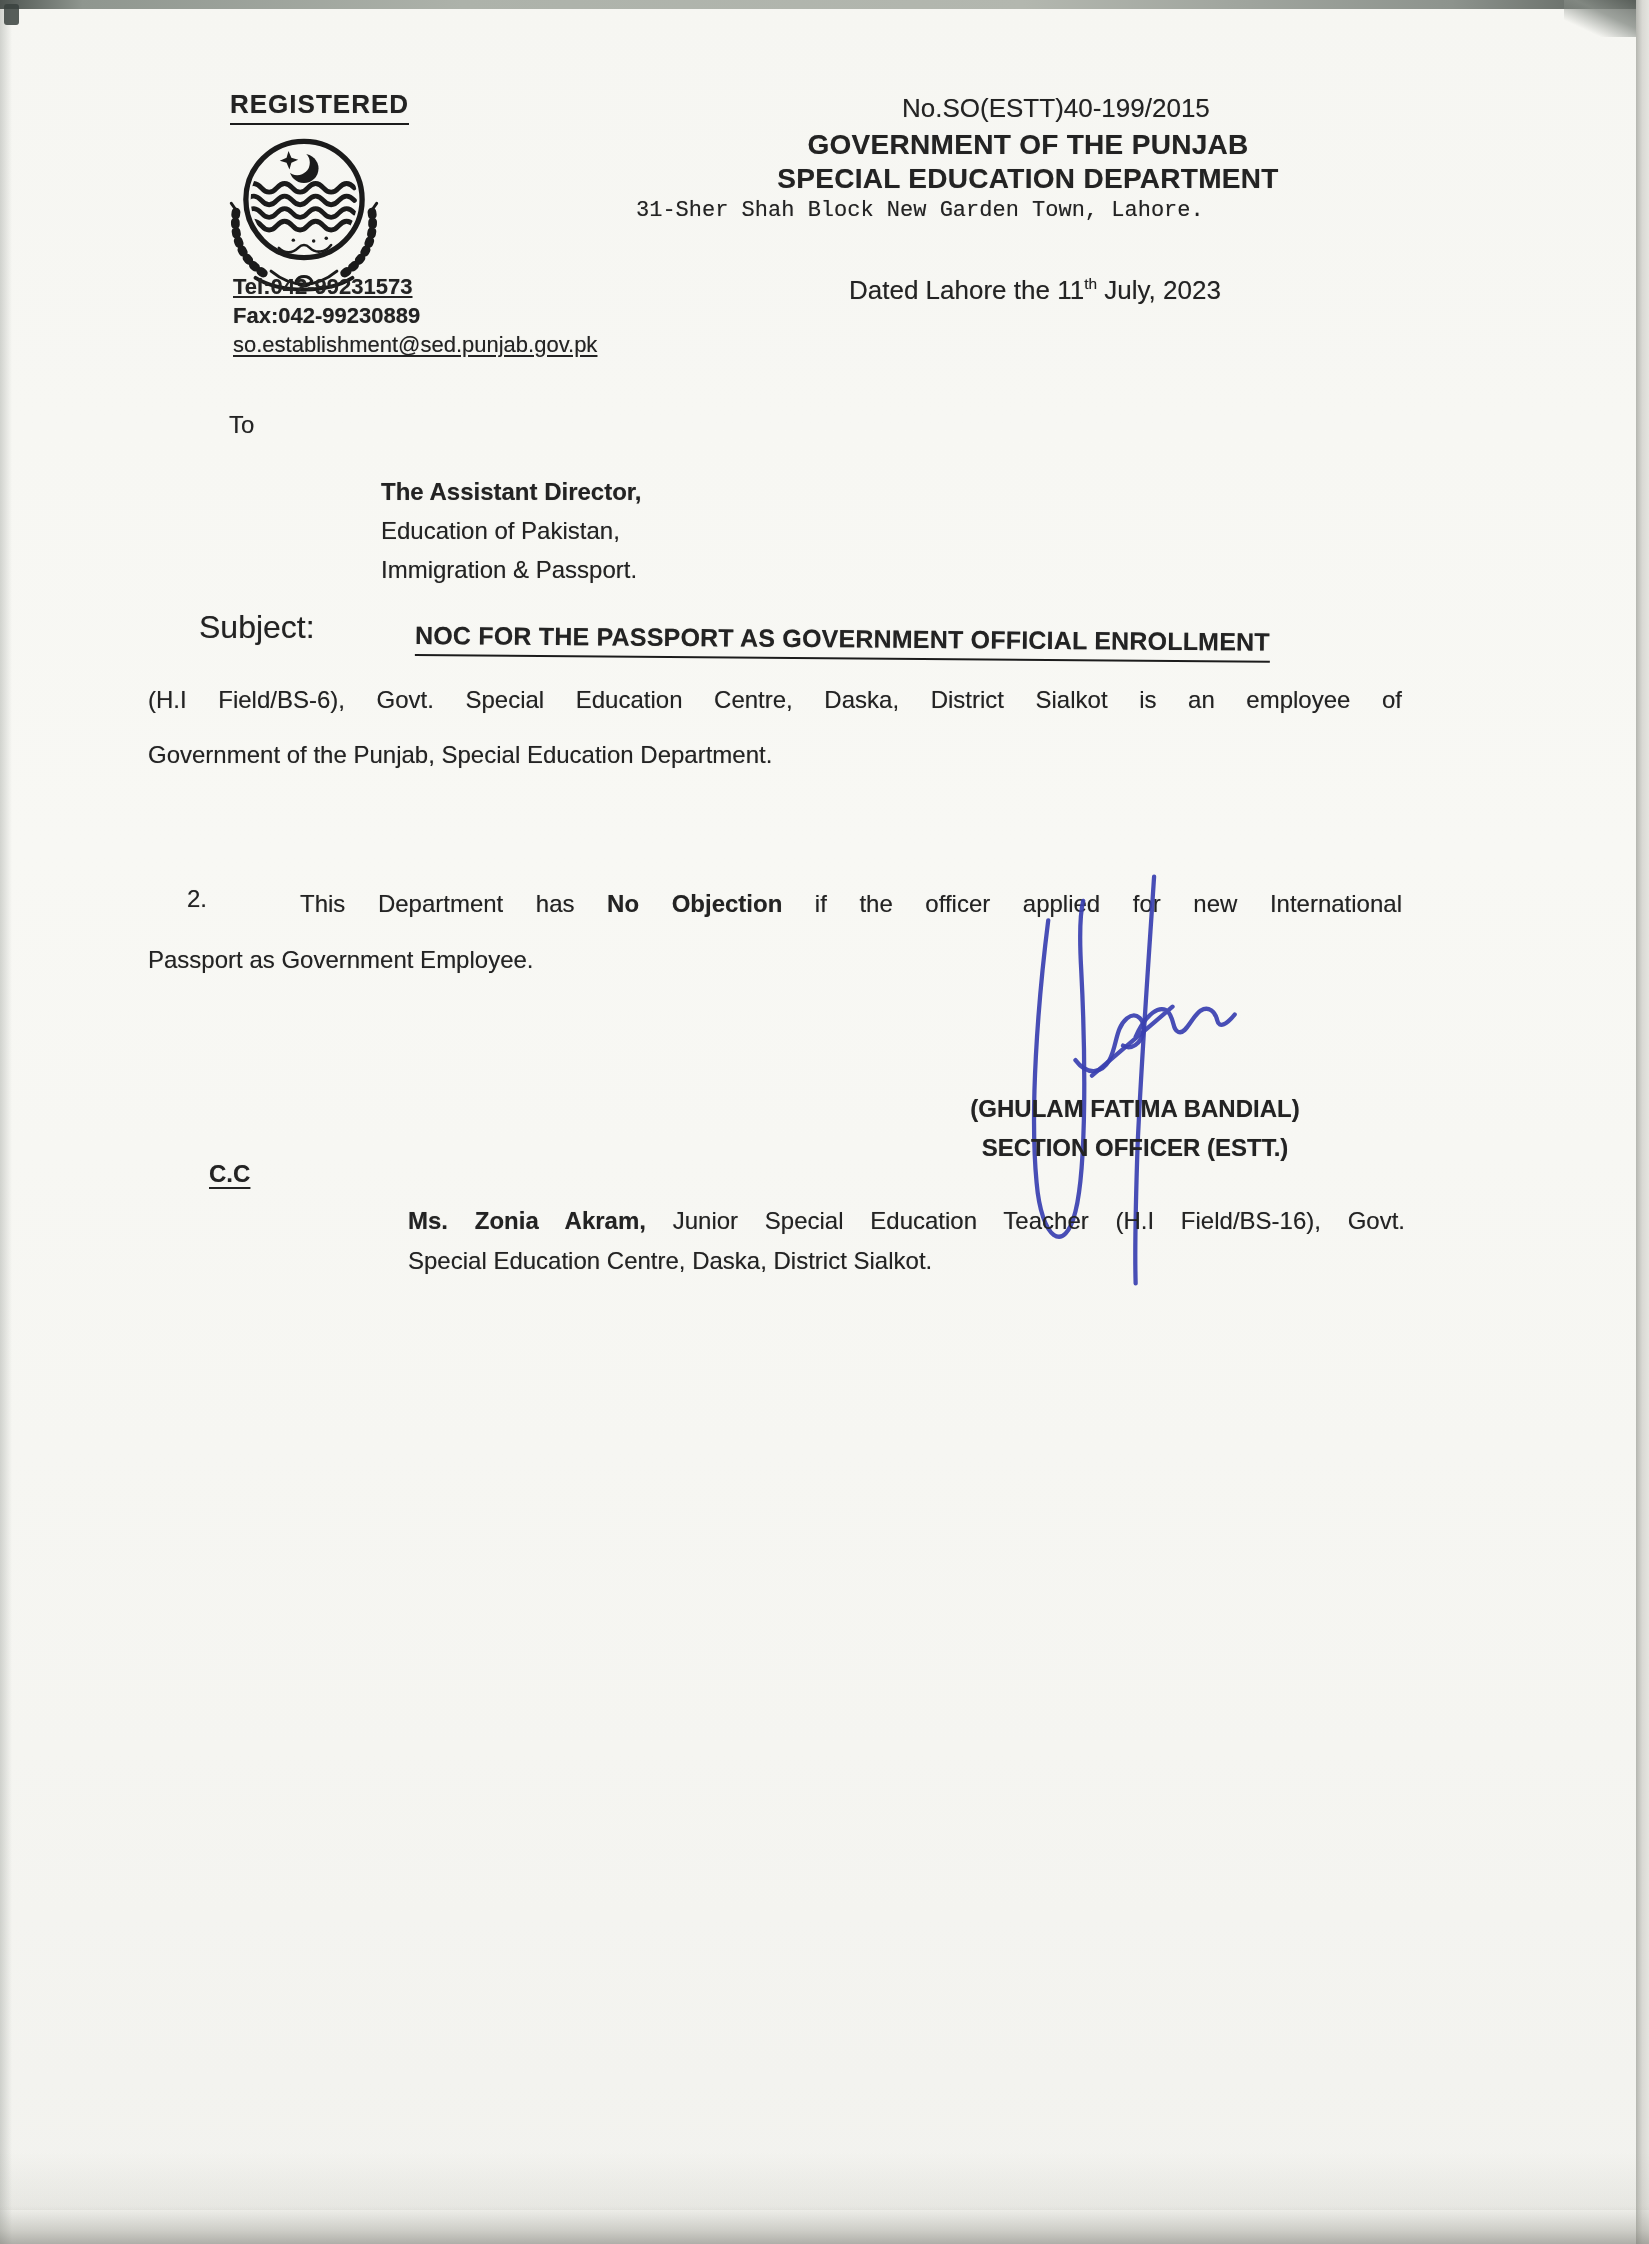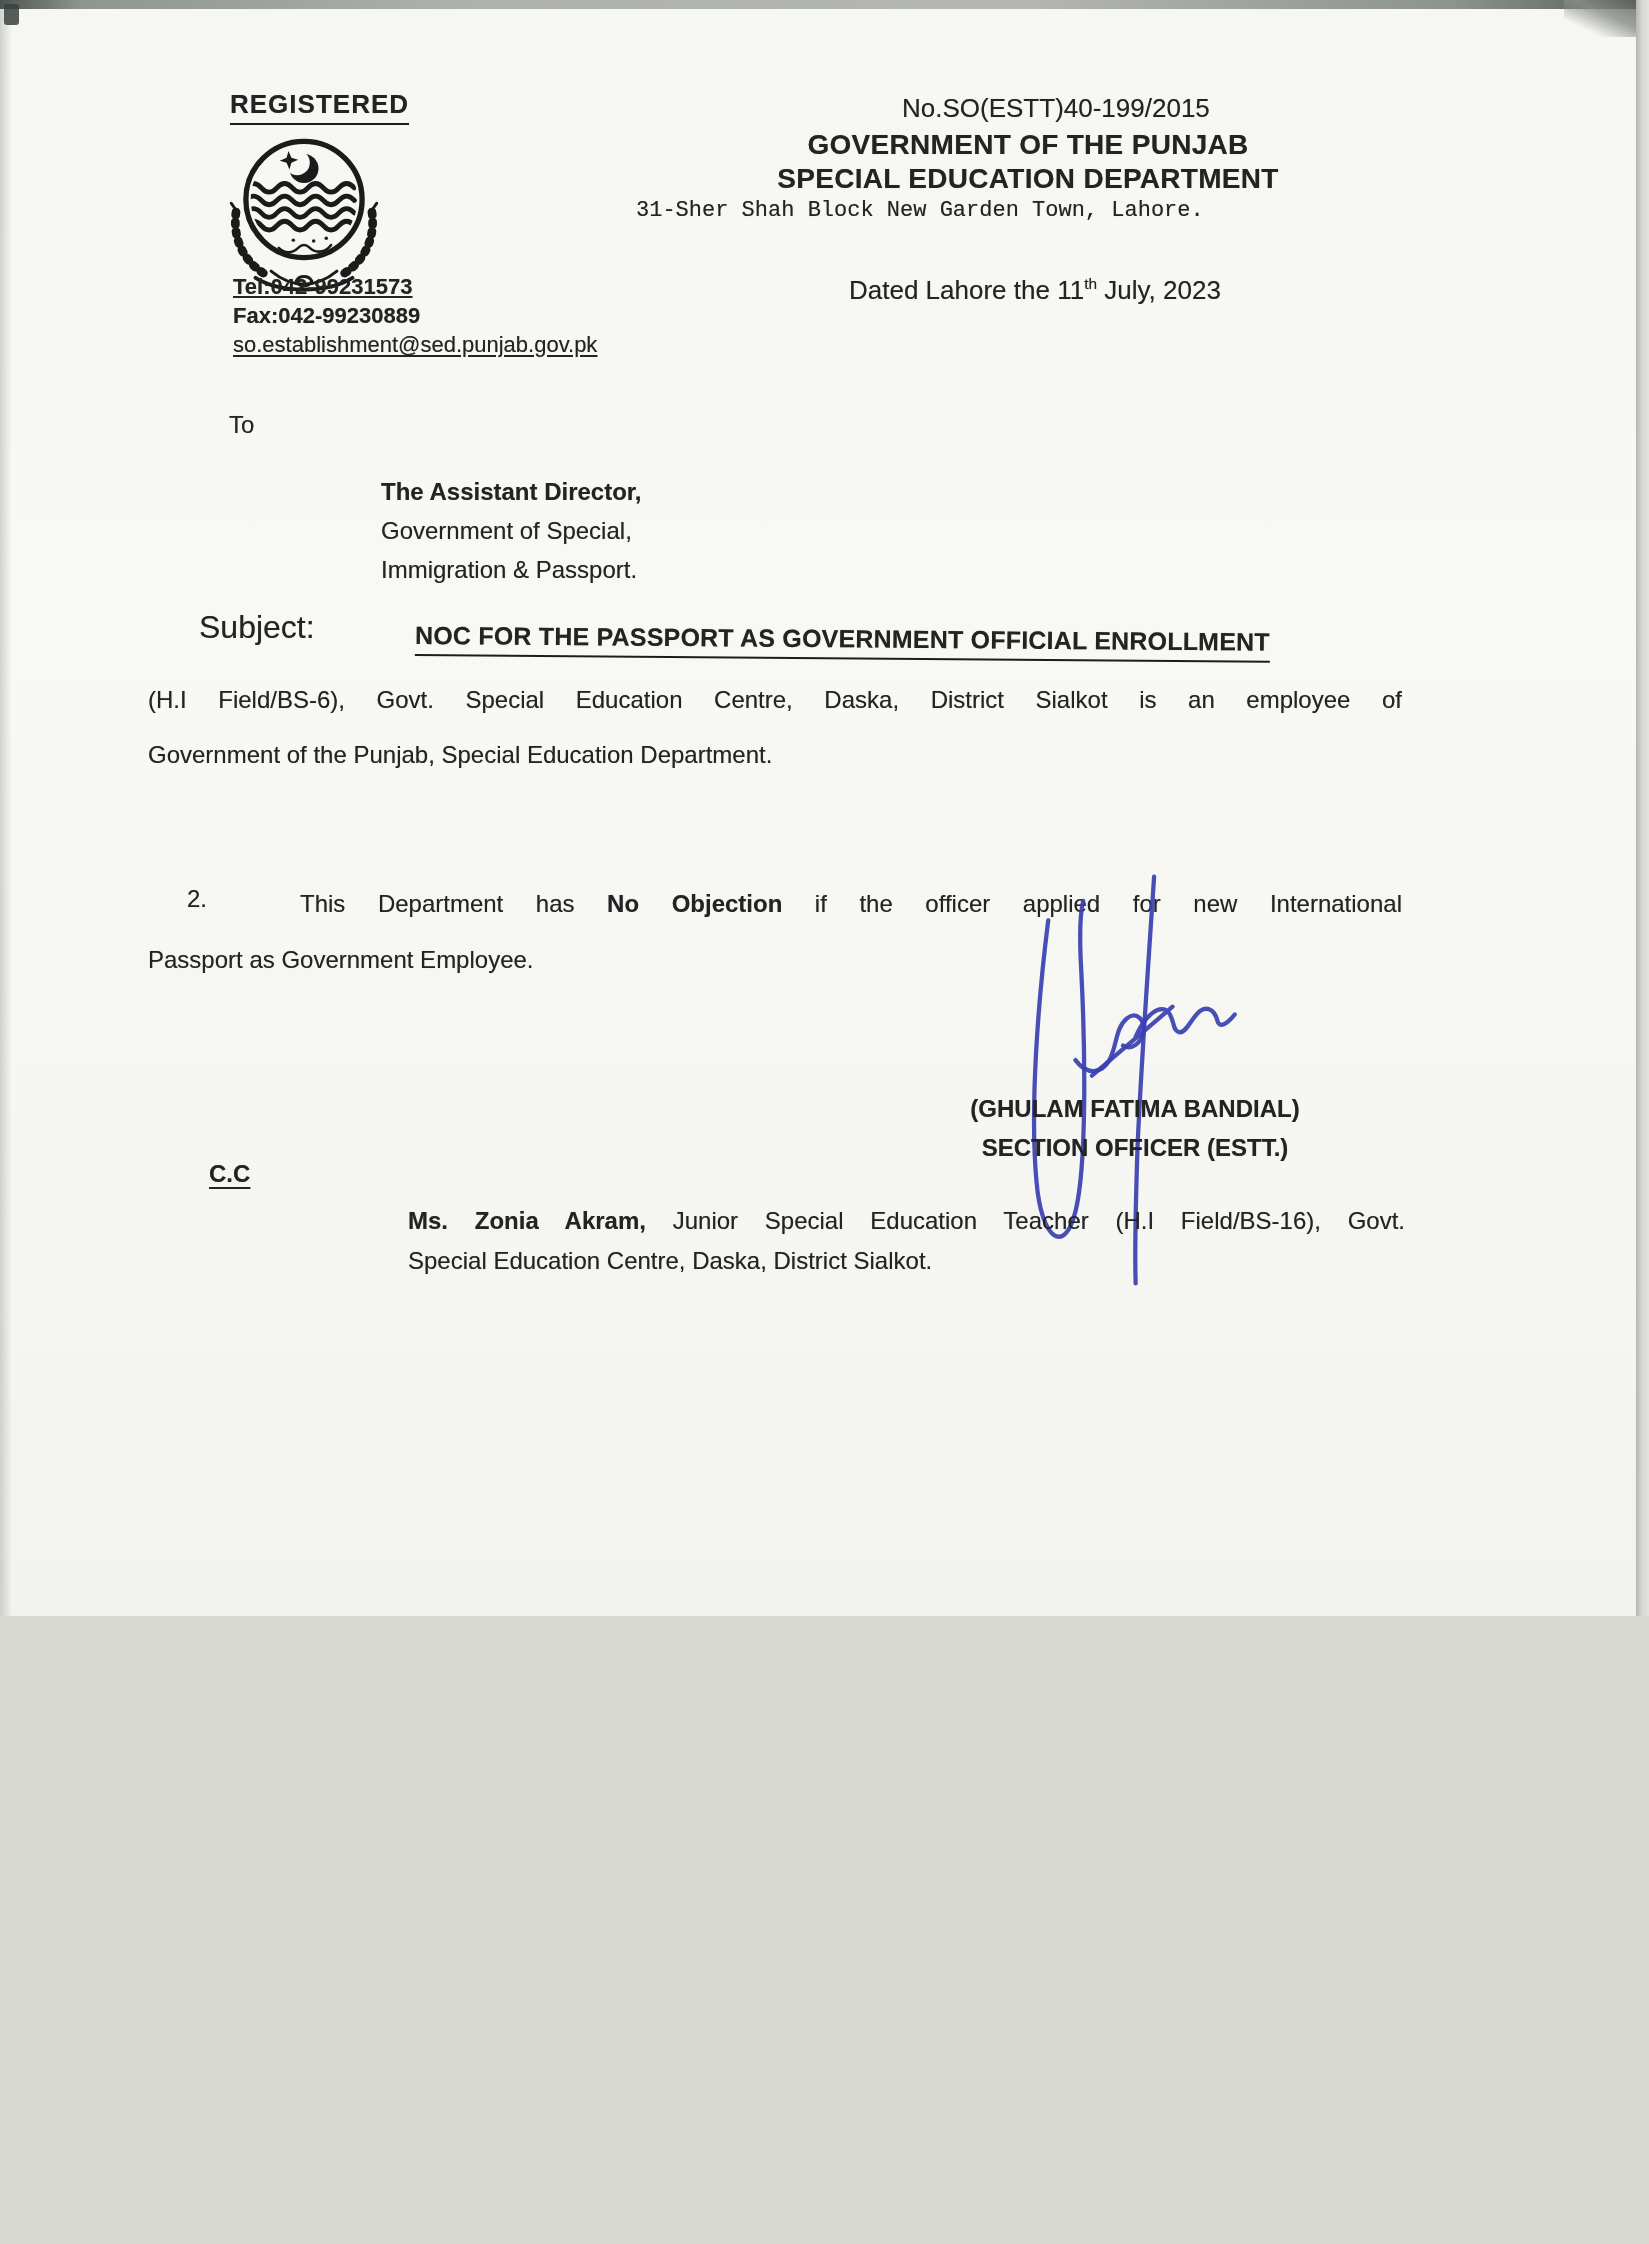--- a/index.html
+++ b/index.html
@@ -1,17 +1,17 @@
 <!DOCTYPE html>
 <html><head>
 <meta charset="utf-8">
 <style>
   html,body{margin:0;padding:0;background:#d9d9d4;}
   .page{
-    position:relative;width:1650px;height:1616px;overflow:hidden;
+    position:relative;width:1650px;height:2244px;overflow:hidden;
     background:linear-gradient(180deg,#f6f6f2 0%,#f8f8f4 38%,#f5f5f1 78%,#f2f2ee 100%);
     font-family:"Liberation Sans", sans-serif;color:#232323;
   }
   .abs{position:absolute;}
   .page .txt{text-shadow:0 0 0.7px rgba(45,45,45,.45);}
   
   .scan-top{left:0;top:0;width:1650px;height:8.7px;
     background:linear-gradient(90deg,#4d5450 0%,#8f968f 5%,#adb2aa 28%,#b3b7af 62%,#8d938d 88%,#565c57 100%);}
   .scan-corner-tl{left:3.9px;top:3.9px;width:15.5px;height:21.3px;background:#39423e;border-radius:2.9px;opacity:.85;}
   .scan-corner-tr{left:1564px;top:0;width:85px;height:37px;
@@ -120,21 +120,21 @@
 
   <div class="abs txt refno">No.SO(ESTT)40-199/2015</div>
   <div class="abs txt govline gov1">GOVERNMENT OF THE PUNJAB</div>
   <div class="abs txt govline gov2">SPECIAL EDUCATION DEPARTMENT</div>
   <div class="abs txt addr">31-Sher Shah Block New Garden Town, Lahore.</div>
   <div class="abs txt dated"><span>Dated Lahore the 11</span><sup>th</sup><span> July, 2023</span></div>
 
   <div class="abs txt to-label">To</div>
   <div class="abs txt recipient">
     <div class="r1">The Assistant Director,</div>
-    <div>Government of Special,</div>
+    <div>Education of Pakistan,</div>
     <div>Immigration &amp; Passport.</div>
   </div>
 
   <div class="abs txt subject-label">Subject:</div>
   <div class="abs txt subject-text">NOC FOR THE PASSPORT AS GOVERNMENT OFFICIAL ENROLLMENT</div>
 
   <div class="abs txt bodyblock para1">
     <div class="jline">(H.I Field/BS-6), Govt. Special Education Centre, Daska, District Sialkot is an employee of</div>
     <div>Government of the Punjab, Special Education Department.</div>
   </div>

